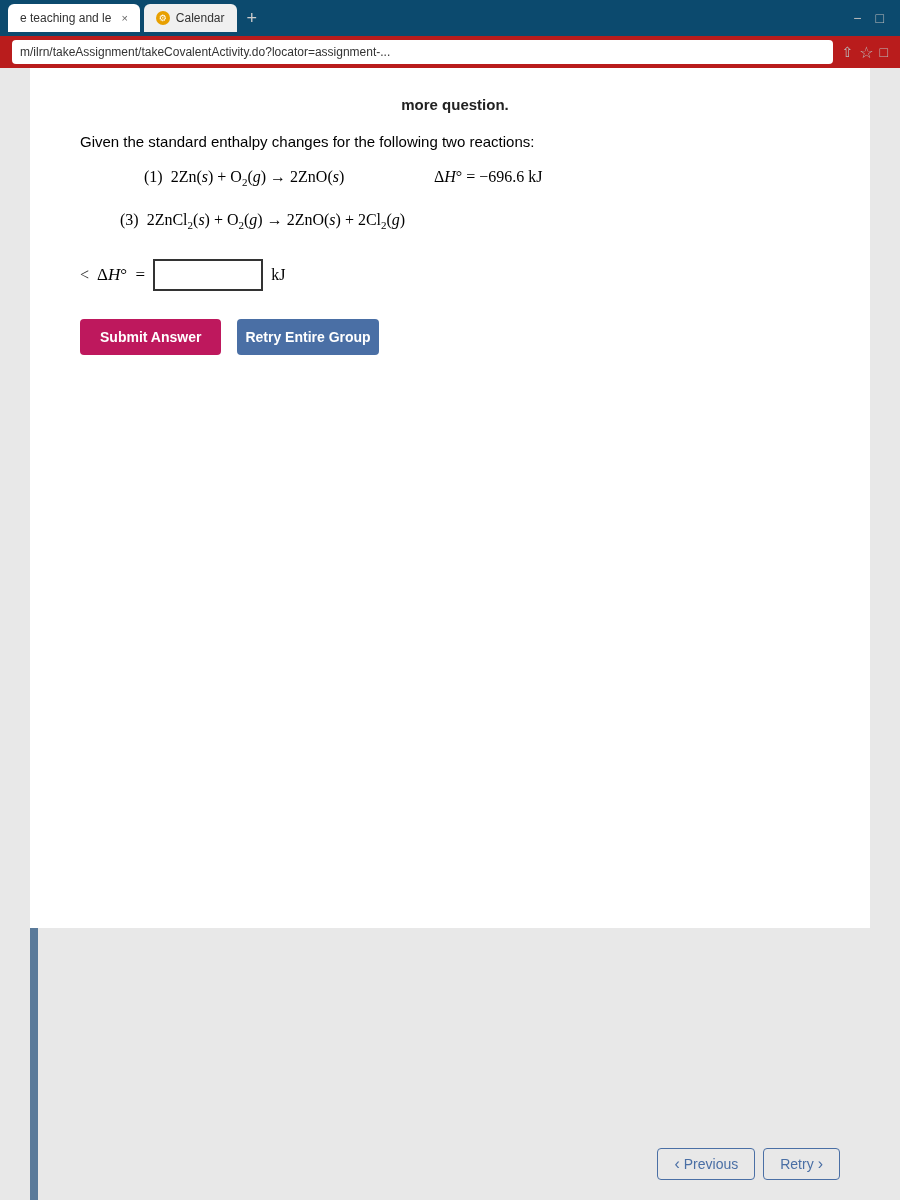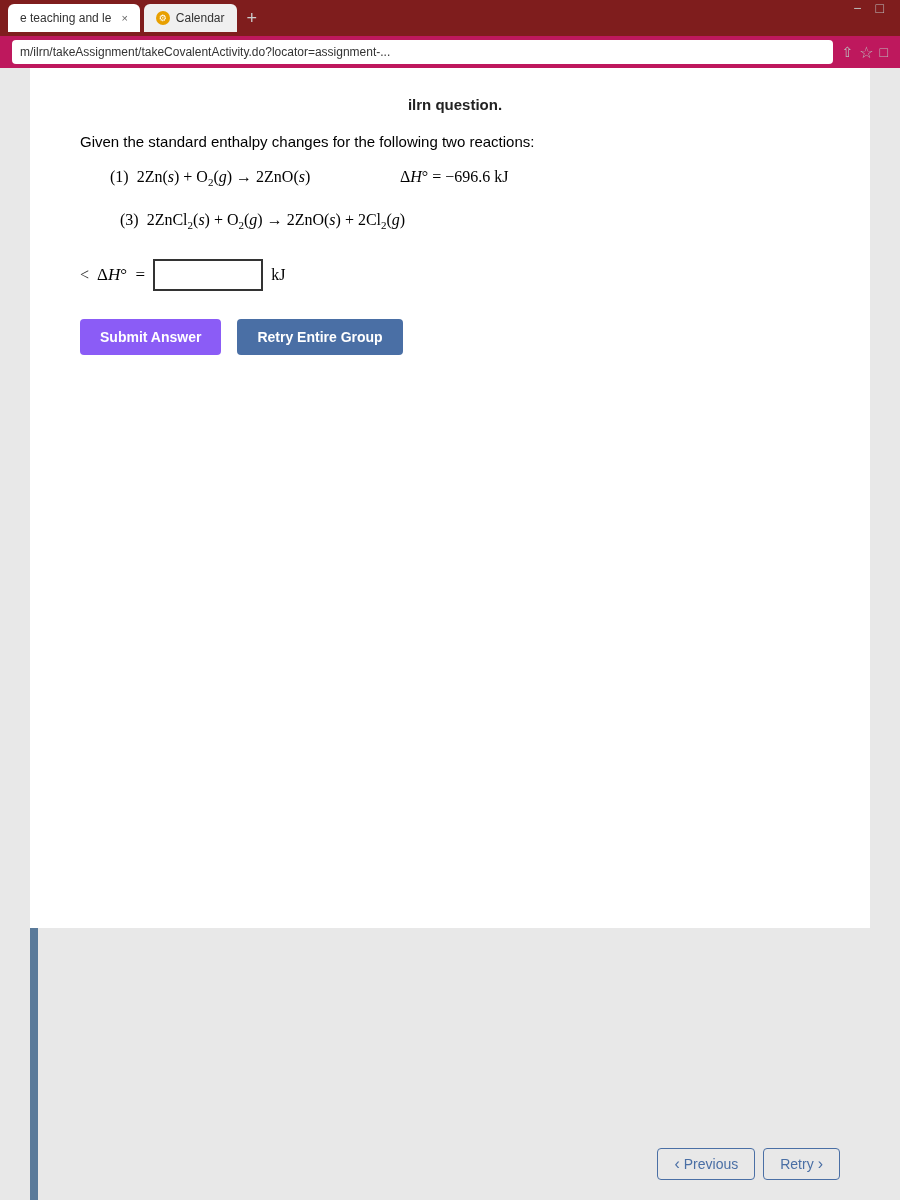--- a/index.html
+++ b/index.html
@@ -8,24 +8,25 @@
       font-family: Arial, sans-serif;
       background: #1a1a2e;
       width: 900px;
       height: 1200px;
       overflow: hidden;
       position: relative;
     }
 
     
     .browser-chrome {
-      background: #7f1d1d;
+      background: #0c4a6e;
       width: 100%;
       height: 36px;
       display: flex;
+      align-items: center;
       padding: 0 8px;
       gap: 6px;
     }
 
     .tab-bar {
       display: flex;
       align-items: center;
       gap: 4px;
       flex: 1;
     }
@@ -74,21 +75,21 @@
     }
 
     .window-controls {
       display: flex;
       gap: 6px;
       margin-left: auto;
     }
 
     
     .address-bar {
-      background: #be185d;
+      background: #b91c1c;
       height: 32px;
       display: flex;
       align-items: center;
       padding: 0 12px;
       gap: 8px;
     }
 
     .url-box {
       flex: 1;
       background: #fff;
@@ -114,21 +115,21 @@
       margin-bottom: 20px;
       color: #222;
     }
 
     .question-intro {
       margin-bottom: 8px;
       font-size: 15px;
     }
 
     .reactions-block {
-      margin: 18px 0 18px 30px;
+      margin: 18px 0 18px 64px;
     }
 
     .reaction-line {
       display: flex;
       align-items: baseline;
       margin-bottom: 6px;
       font-size: 15px;
       gap: 30px;
     }
 
@@ -185,35 +186,35 @@
       text-align: center;
     }
 
     .buttons-row {
       display: flex;
       gap: 16px;
       margin-bottom: 12px;
     }
 
     .btn-submit {
-      background: #8b5cf6;
+      background: #be185d;
       color: #fff;
       border: none;
       padding: 10px 20px;
       font-size: 14px;
       font-weight: bold;
       border-radius: 4px;
       cursor: pointer;
     }
 
     .btn-retry {
       background: #4a6fa5;
       color: #fff;
       border: none;
-      padding: 10px 20px;
+      padding: 10px 8px;
       font-size: 14px;
       font-weight: bold;
       border-radius: 4px;
       cursor: pointer;
     }
 
     .attempts-text {
       font-size: 13px;
       color: #333;
       margin-top: 4px;
@@ -306,21 +307,21 @@
     </div>
   </div>
 
   <div class="page-bg">
 
     <div style="position:absolute; left:30px; top:0; width:8px; height:100%; background:#5a7a9a;"></div>
 
     <div class="white-card">
 
       <div class="question-header">
-        <strong>ilrn question.</strong>
+        <strong>more question.</strong>
       </div>
 
       <div class="question-intro">
         <span>Given the standard enthalpy changes for the following two reactions:</span>
       </div>
 
       <div class="reactions-block">
 
         <div class="reaction-line">
           <span class="reaction-equation">

